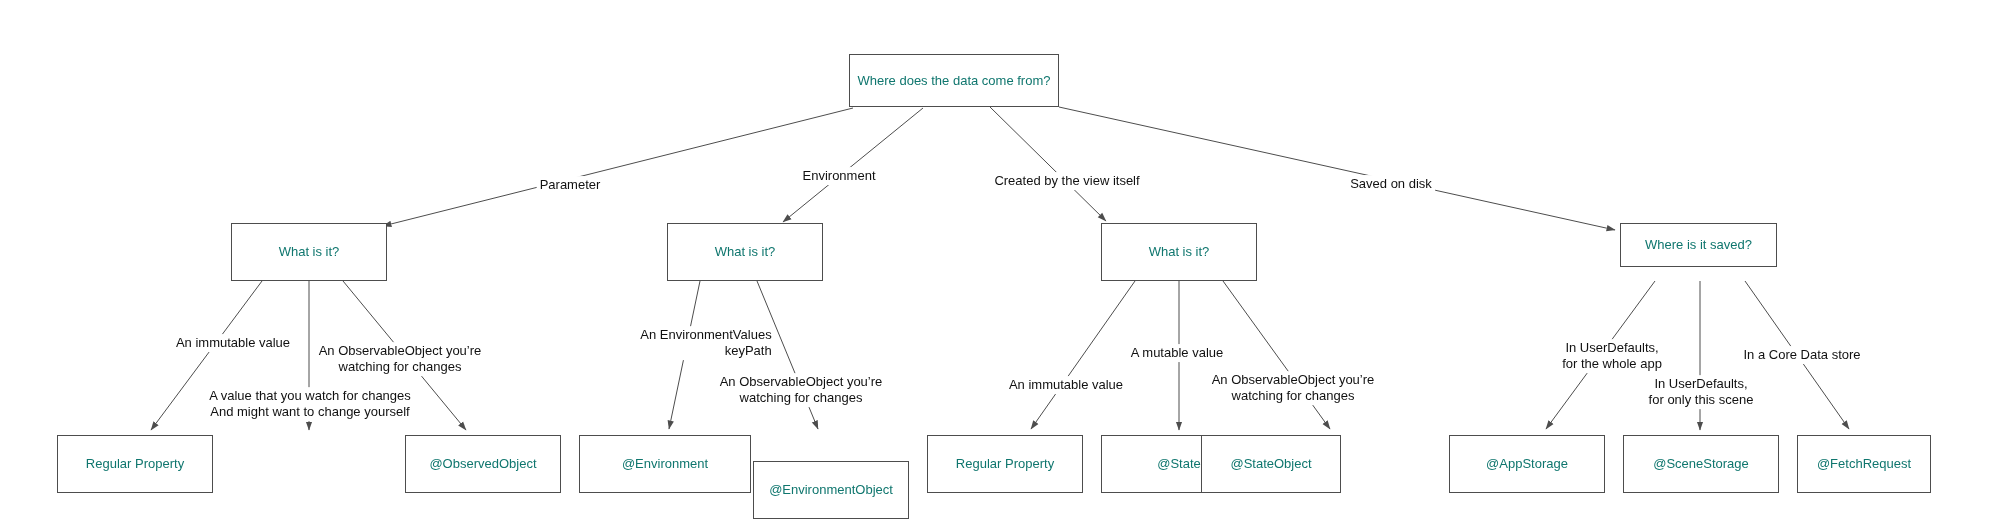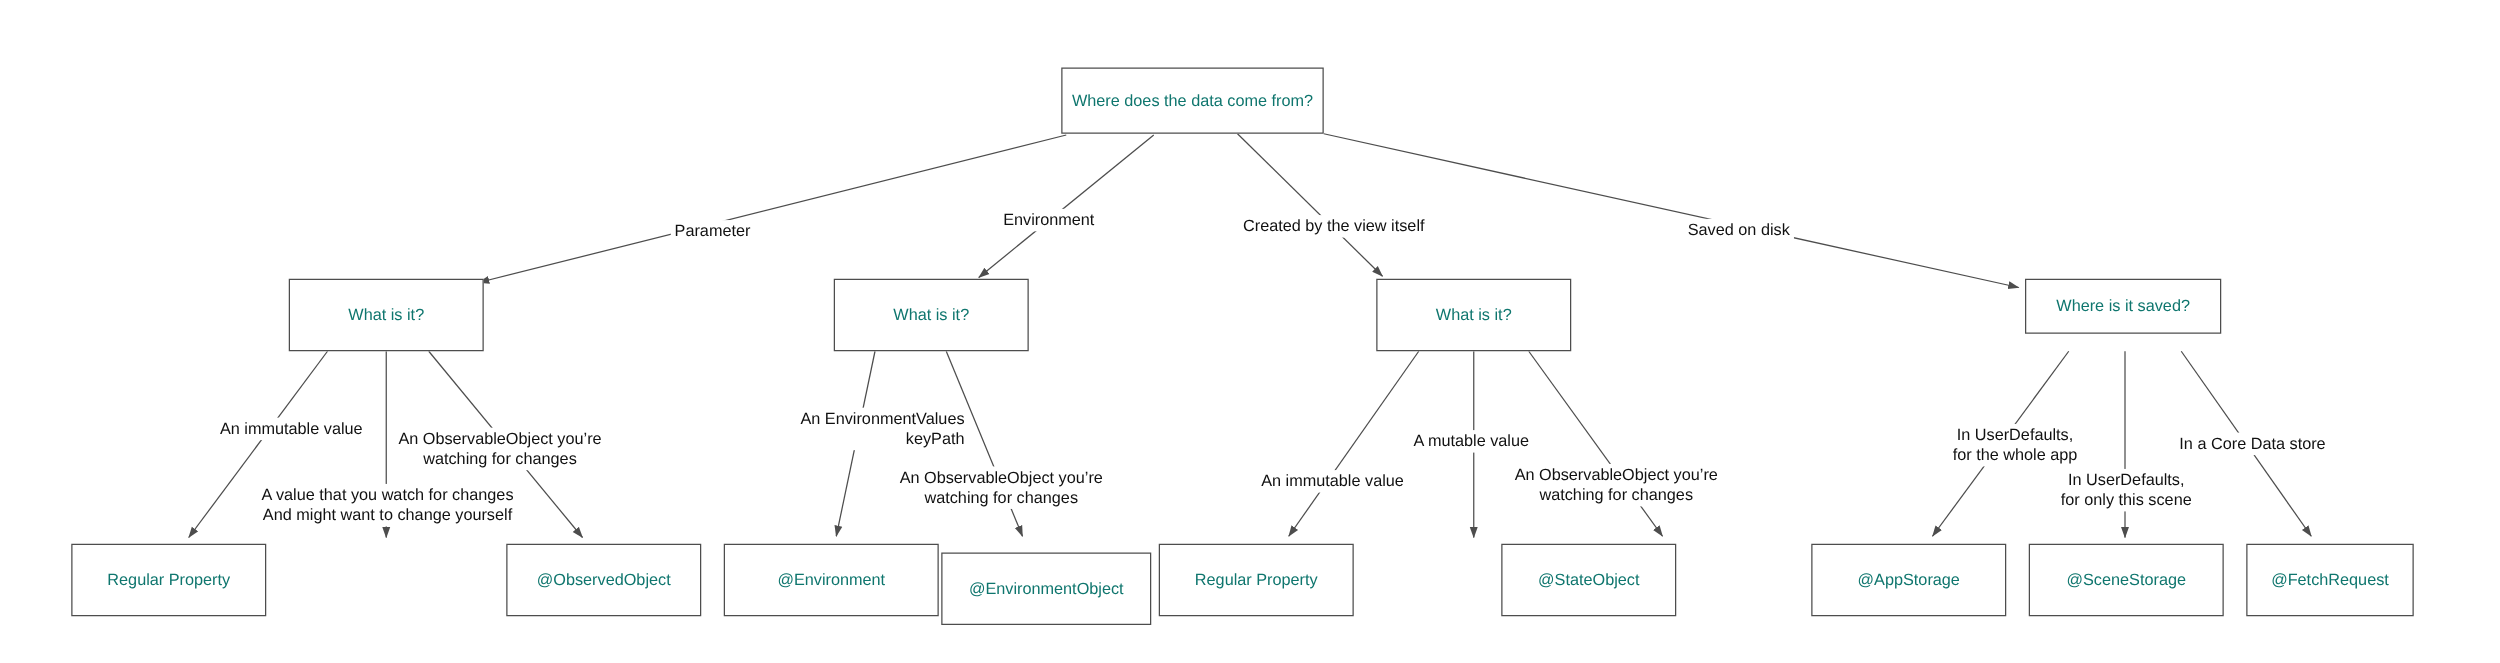--- a/index.html
+++ b/index.html
@@ -106,20 +106,21 @@
   <div class="node" style="left:849px;  top:54px;  width:210px; height:53px;">Where does the data come from?</div>
 
   <div class="node" style="left:231px;  top:223px; width:156px; height:58px;">What is it?</div>
   <div class="node" style="left:667px;  top:223px; width:156px; height:58px;">What is it?</div>
   <div class="node" style="left:1101px; top:223px; width:156px; height:58px;">What is it?</div>
   <div class="node" style="left:1620px; top:223px; width:157px; height:44px;">Where is it saved?</div>
 
   <div class="node" style="left:57px;   top:435px; width:156px; height:58px;">Regular Property</div>
   <div class="node" style="left:405px;  top:435px; width:156px; height:58px;">@ObservedObject</div>
   <div class="node" style="left:579px;  top:435px; width:172px; height:58px;">@Environment</div>
-  <div class="node" style="left:753px;  top:442px; width:168px; height:58px;">@EnvironmentObject</div>
+  <div class="node" style="left:753px;  top:461px; width:156px; height:58px;">@EnvironmentObject</div>
   <div class="node" style="left:927px;  top:435px; width:156px; height:58px;">Regular Property</div>
+  <div class="node" style="left:1101px; top:435px; width:156px; height:58px;">@State</div>
   <div class="node" style="left:1201px; top:435px; width:140px; height:58px;">@StateObject</div>
   <div class="node" style="left:1449px; top:435px; width:156px; height:58px;">@AppStorage</div>
   <div class="node" style="left:1623px; top:435px; width:156px; height:58px;">@SceneStorage</div>
   <div class="node" style="left:1797px; top:435px; width:134px; height:58px;">@FetchRequest</div>
 
 </div>
 
 </body></html>

